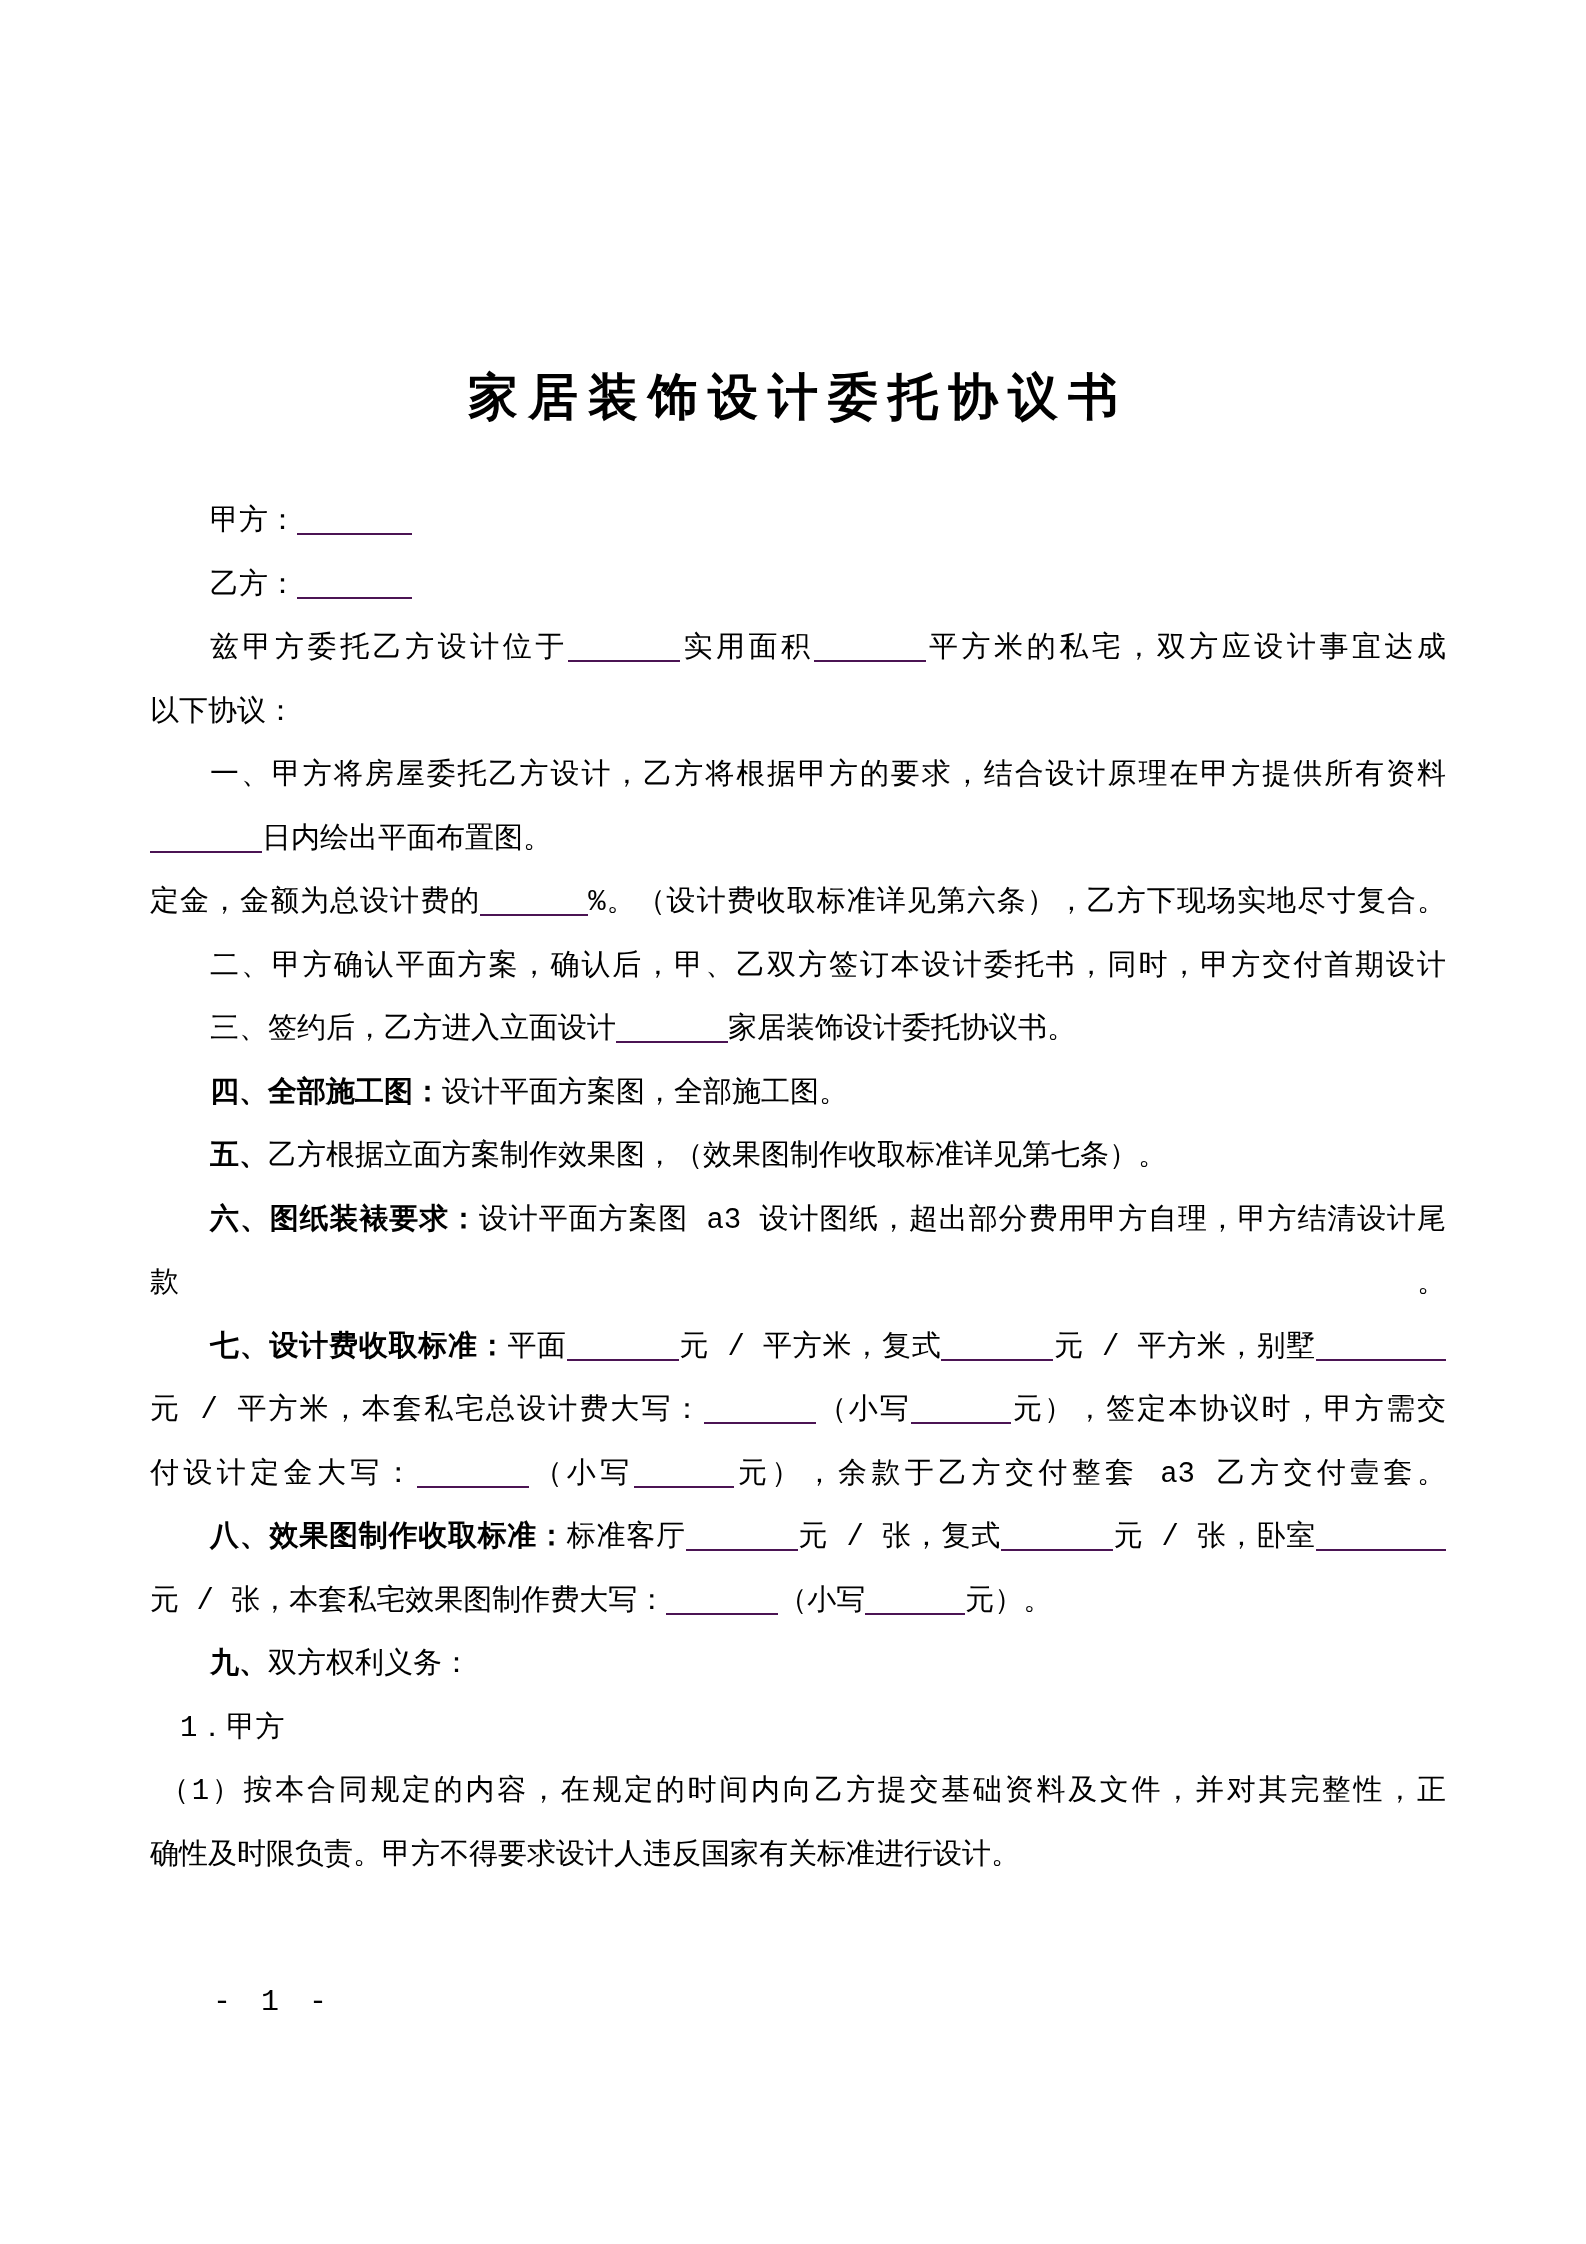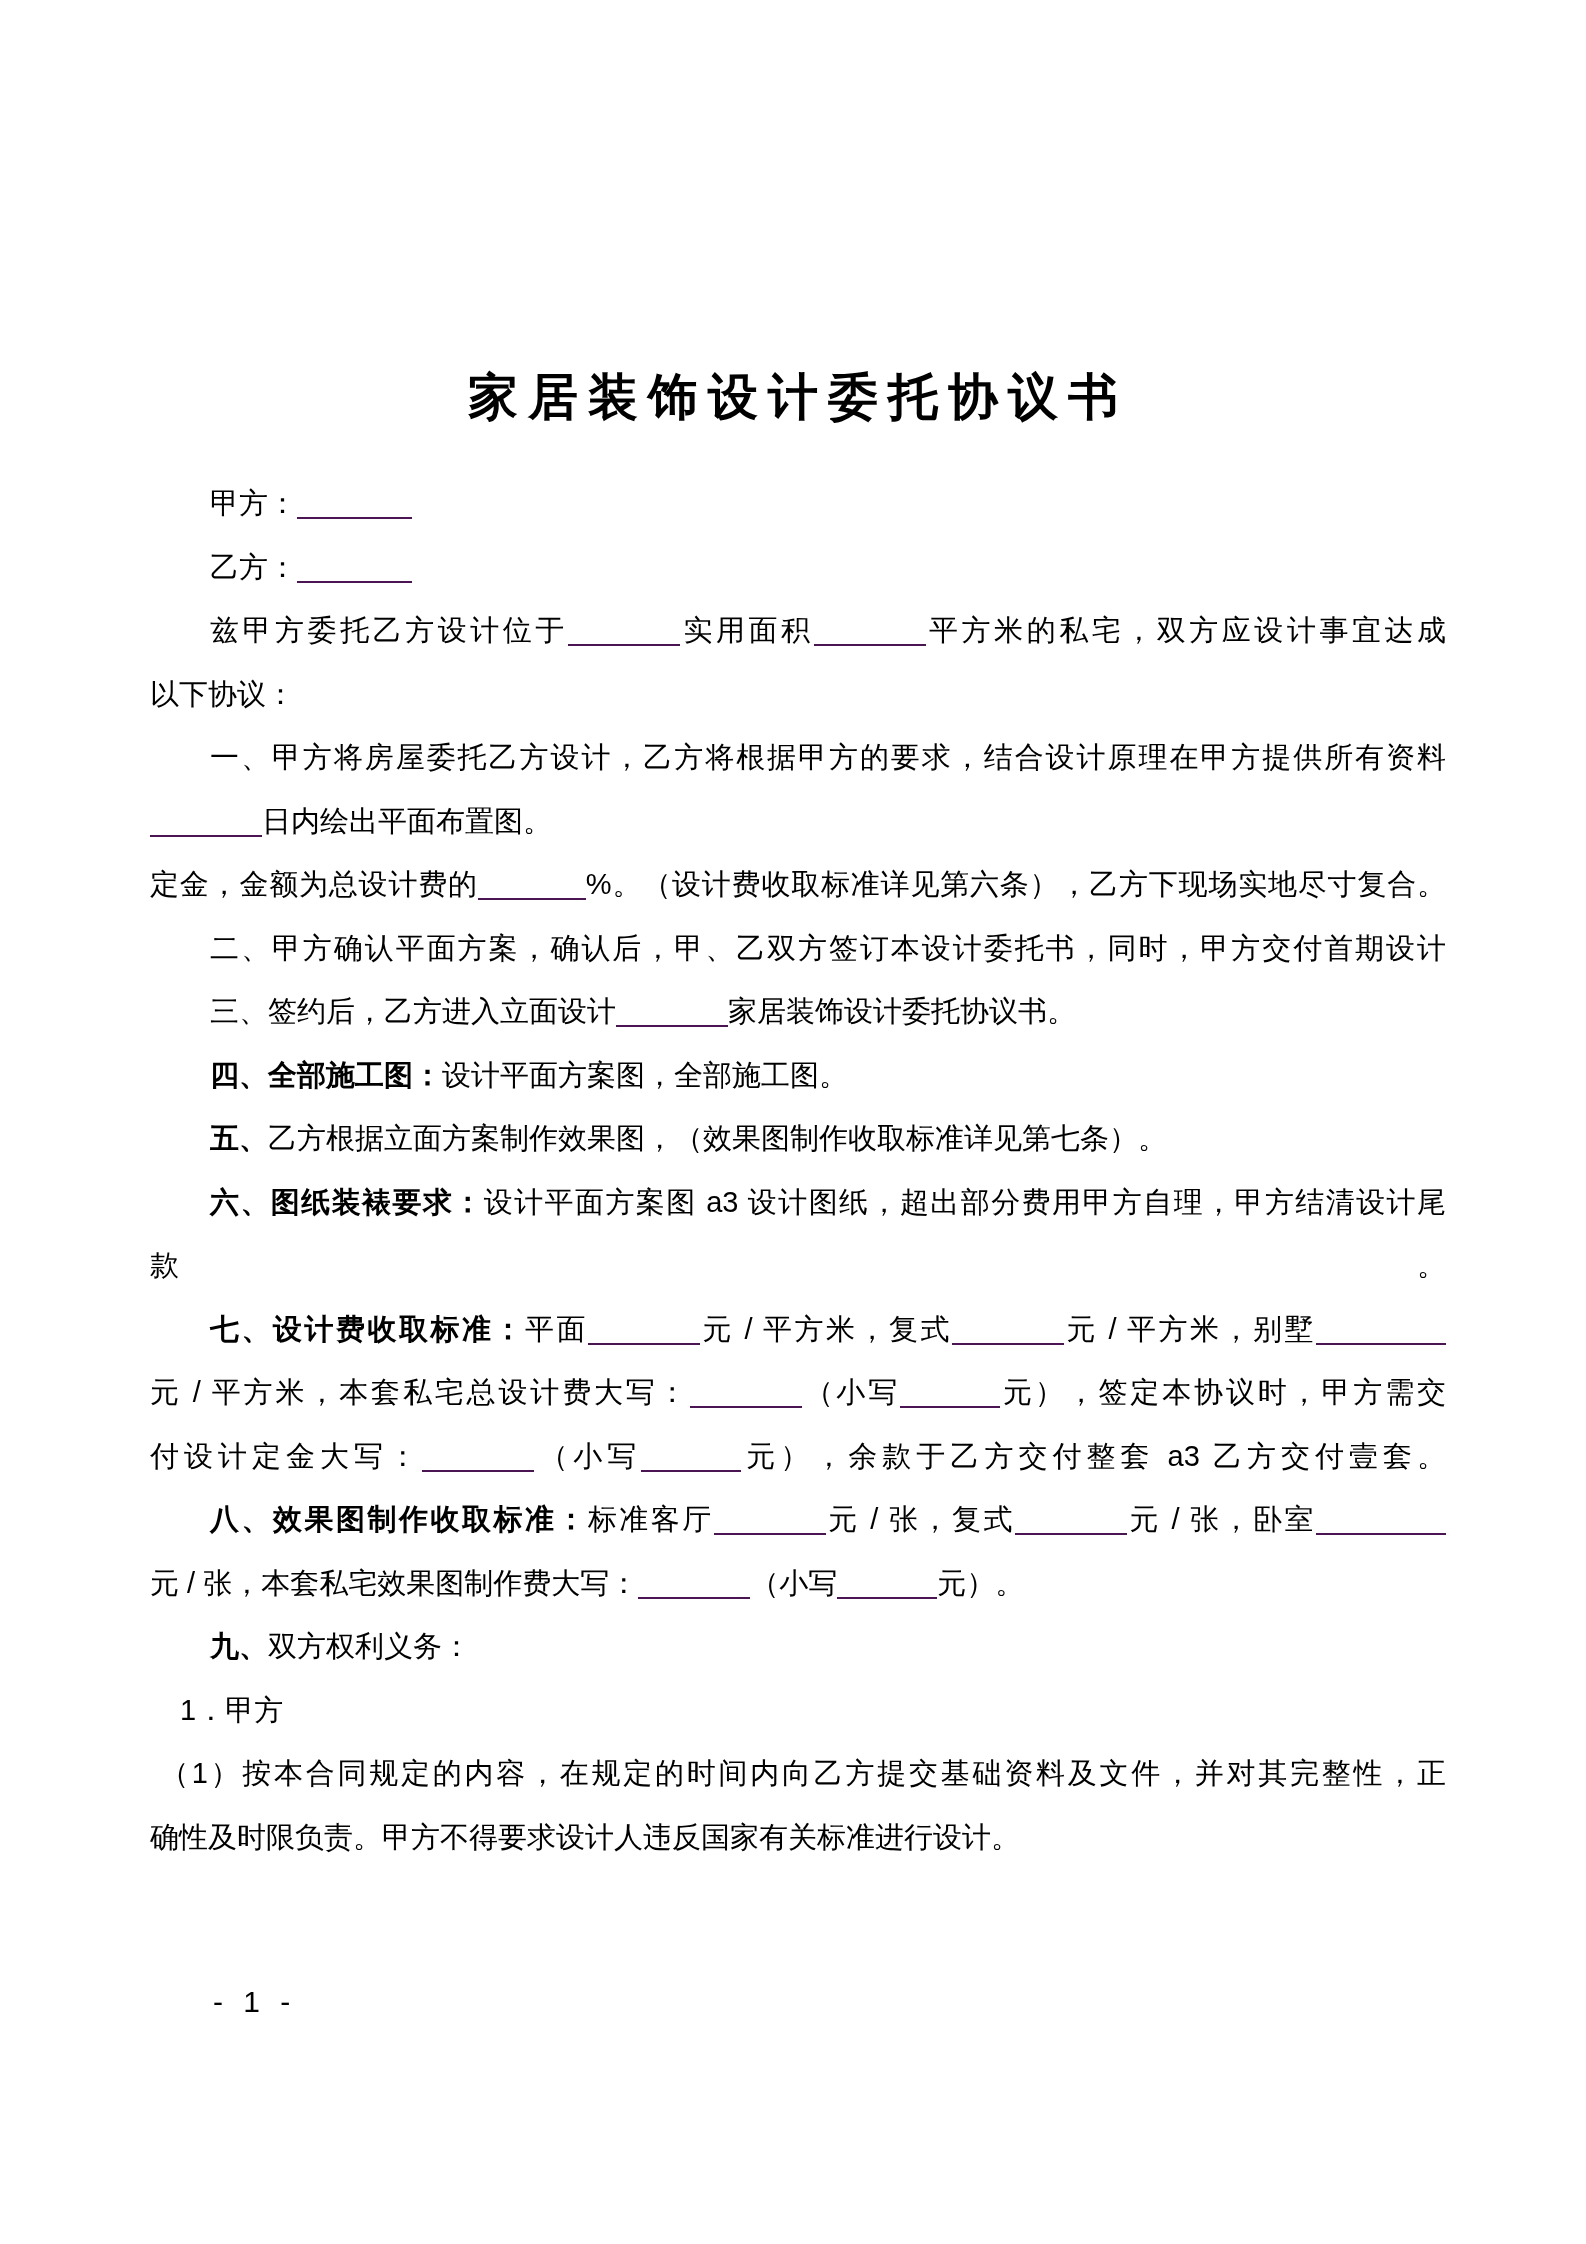--- a/index.html
+++ b/index.html
@@ -1,32 +1,32 @@
 <!DOCTYPE html>
 <html><head>
 <meta charset="utf-8">
 <style>
   html,body { margin:0; padding:0; background:#ffffff; }
   .page {
     position:relative;
     width:1586px; height:2244px;
     background:#ffffff;
     color:#000000;
-    font-family:Liberation Sans, sans-serif;
+    font-family:Liberation Mono, monospace;
     overflow:hidden;
   }
   .doc-title {
     position:absolute; top:330px; left:0; width:100%;
     text-align:center;
     font-size:50px; font-weight:bold;
     letter-spacing:10px; text-indent:10px;
     white-space:nowrap;
   }
   .content {
-    position:absolute; left:150px; top:472px; width:1296px;
+    position:absolute; left:150px; top:490px; width:1296px;
     font-size:29px; line-height:63.5px;
   }
   .line { min-height:63.5px; }
   .j { text-align:justify; text-align-last:justify; text-justify:inter-ideograph; }
   .l { text-align:left; text-align-last:left; }
   .bd { font-weight:bold; }
   .blank {
     display:inline-block;
     height:30px;
     vertical-align:-6px;

